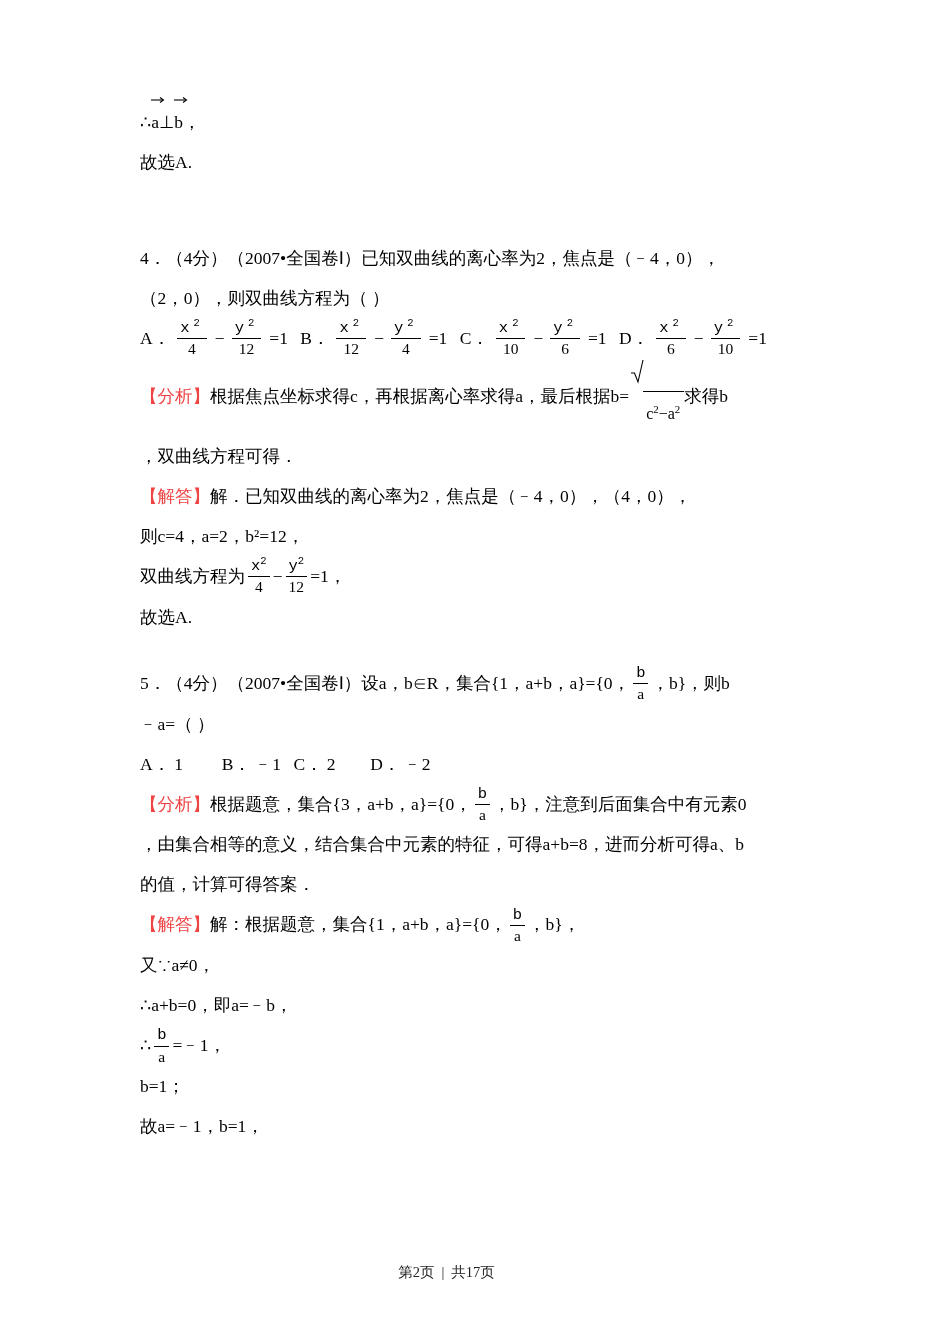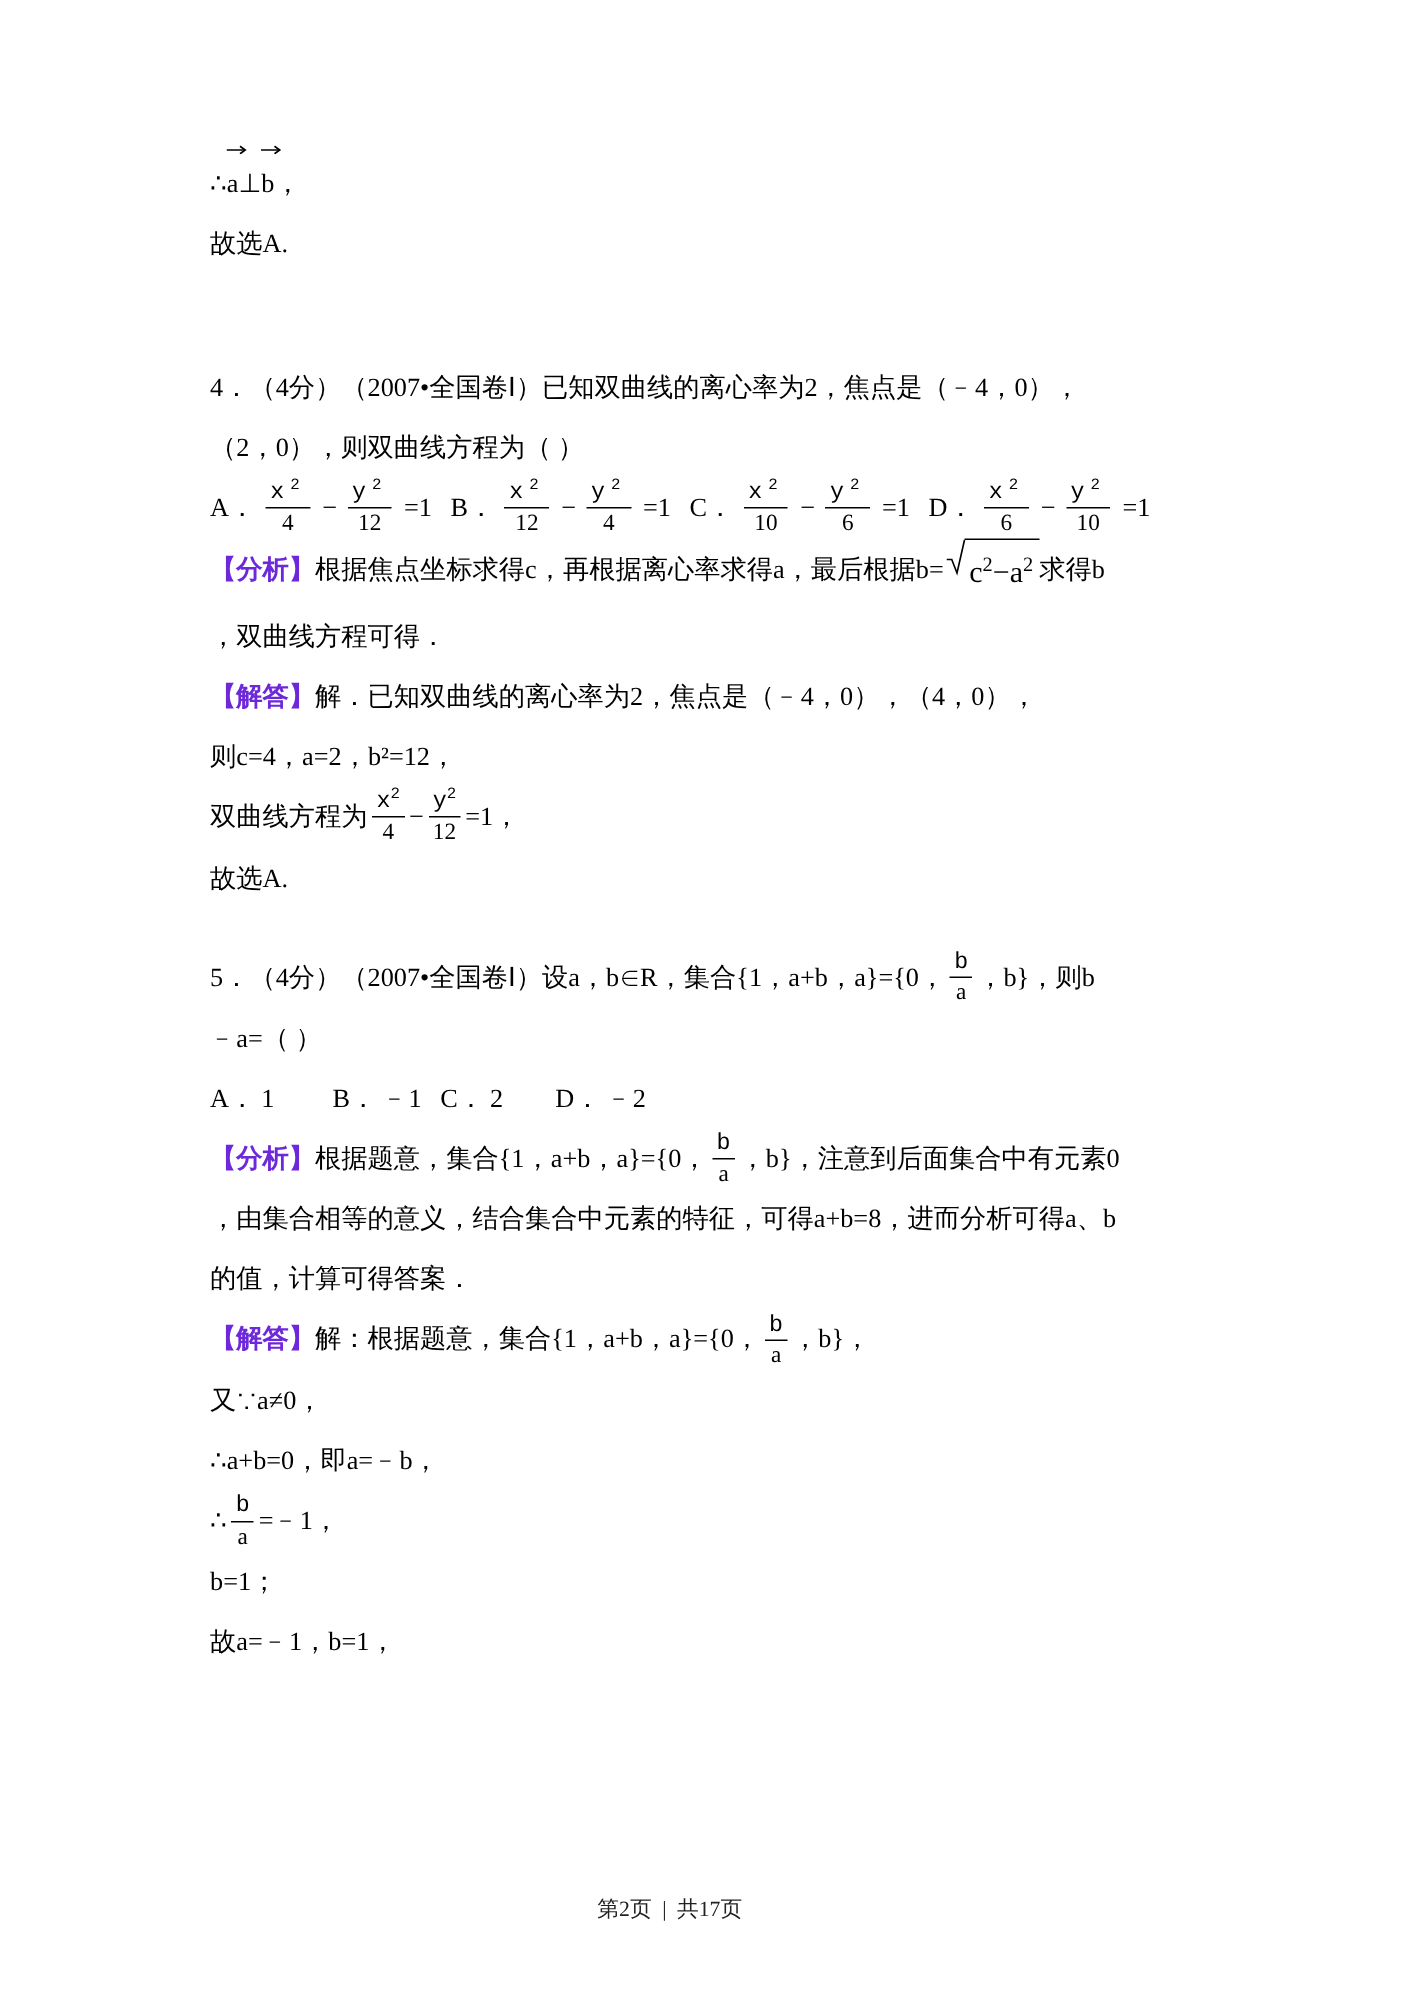--- a/index.html
+++ b/index.html
@@ -24,22 +24,21 @@
   }
   .block {
     margin-bottom: 0;
   }
   .line {
     font-size: 17.5px;
     line-height: 40px;
     white-space: nowrap;
   }
   .tag {
-    color: #6d28d9;
-    font-weight: bold;
+    color: #ef4444;
   }
   .vec {
     position: relative;
     display: inline-block;
     padding-top: 2px;
   }
   .vec .arrow {
     position: absolute;
     top: -4px;
     left: 0;
@@ -78,21 +77,22 @@
     display: inline-block;
     position: relative;
     vertical-align: middle;
     margin-left: 2px;
   }
   .sqrt > .radicand {
     display: inline-block;
     border-top: 1.1px solid #000;
     padding: 2px 4px 2px 3px;
     margin-left: 12px;
-    font-size: 20px;
+    font-size: 16px;
+    margin-top: 32px;
   }
   .sqrt > .sign {
     position: absolute;
     left: 0;
     top: -1px;
     width: 13px;
     height: 26px;
   }
   .sqrt > .sign svg { display: block; }
   .q-head {
@@ -187,21 +187,21 @@
     <div class="line choices">
       <span><span>A．</span><span>1</span></span>
       <span style="display:inline-block;width:18px"></span>
       <span><span>B．</span><span>﹣1</span></span>
       <span><span>C．</span><span>2</span></span>
       <span style="display:inline-block;width:14px"></span>
       <span><span>D．</span><span>﹣2</span></span>
     </div>
 
     <div class="line">
-      <span class="tag">【分析】</span><span>根据题意，集合{1，a+b，a}={0，</span><span class="frac"><span class="num">b</span><span class="den">a</span></span><span>，b}，注意到后面集合中有元素0</span>
+      <span class="tag">【分析】</span><span>根据题意，集合{3，a+b，a}={0，</span><span class="frac"><span class="num">b</span><span class="den">a</span></span><span>，b}，注意到后面集合中有元素0</span>
     </div>
     <div class="line">，由集合相等的意义，结合集合中元素的特征，可得a+b=8，进而分析可得a、b</div>
     <div class="line">的值，计算可得答案．</div>
 
     <div class="line">
       <span class="tag">【解答】</span><span>解：根据题意，集合{1，a+b，a}={0，</span><span class="frac"><span class="num">b</span><span class="den">a</span></span><span>，b}，</span>
     </div>
     <div class="line">又∵a≠0，</div>
     <div class="line">∴a+b=0，即a=﹣b，</div>
     <div class="line">

